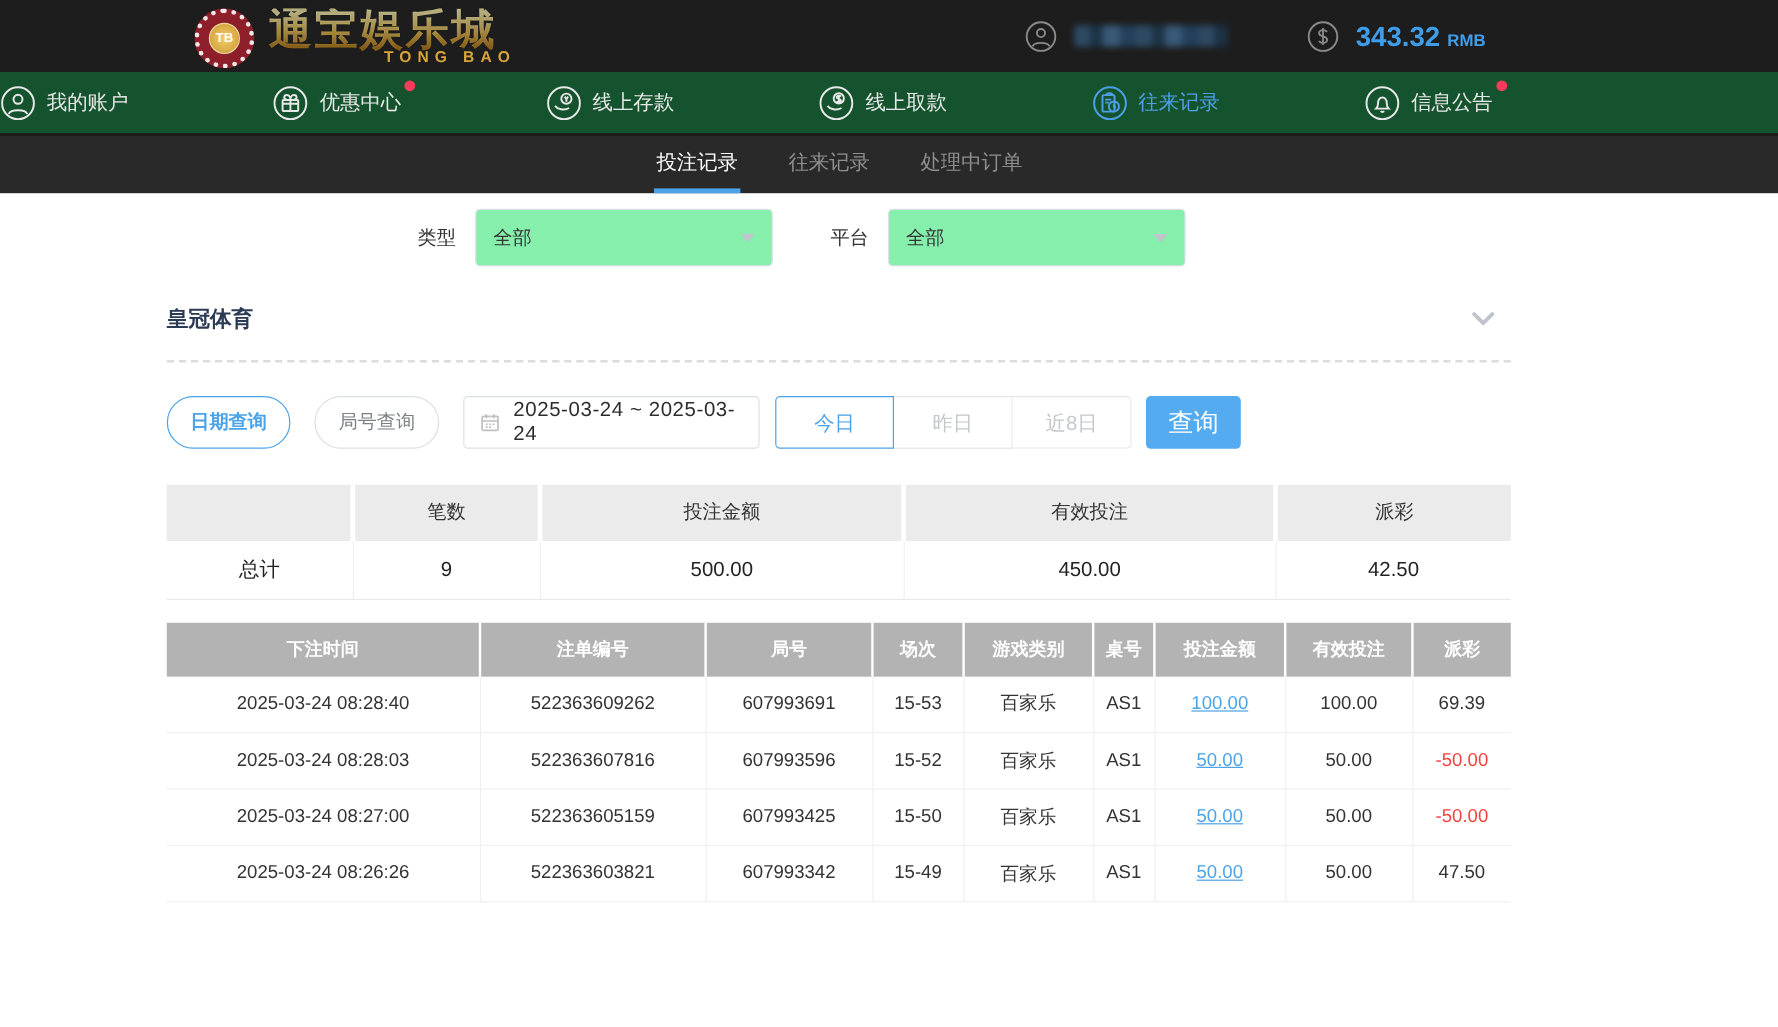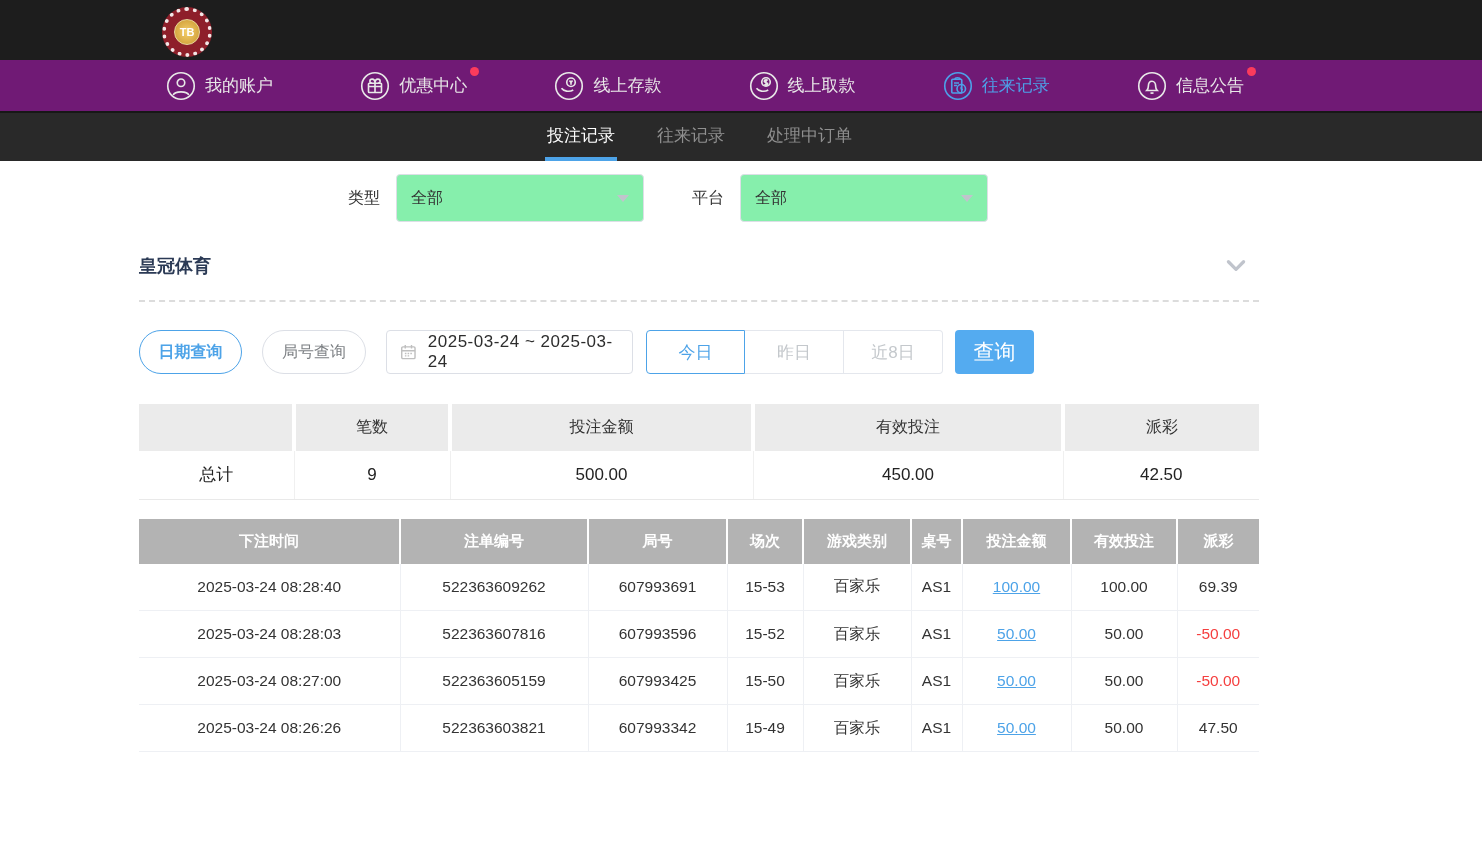--- a/index.html
+++ b/index.html
@@ -25,22 +25,22 @@
   .header-right { display:flex; align-items:center; margin-left:auto; margin-right:244px; }
   .hdr-icon { width:27px; height:27px; color:#8a8a8a; flex:0 0 auto; }
   .blur-name { width:128px; height:18px; margin-left:14px; border-radius:2px;
     background:repeating-linear-gradient(90deg,#2e4a63 0 13px,#1d3347 13px 24px,#3a5a78 24px 38px,#24405c 38px 52px);
     filter:blur(2.5px); }
   .balance-group { display:flex; align-items:center; margin-left:66px; }
   .balance-amt { color:#3f9eea; font-size:23px; font-weight:bold; margin-left:14px; }
   .balance-cur { color:#3f9eea; font-size:14px; font-weight:bold; margin-left:6px; margin-top:5px; }
 
   
-  .main-nav { height:51px; background:#701a75; display:flex; align-items:center;
-    padding-left:166px; padding-right:238px; justify-content:space-between; }
+  .main-nav { height:51px; background:#14532d; display:flex; align-items:center;
+    padding-right:238px; justify-content:space-between; }
   .nav-item { display:flex; align-items:center; position:relative; color:#e8e8e8; cursor:pointer; }
   .nav-item.active { color:#4da0e8; }
   .nav-ico { width:30px; height:30px; }
   .nav-label { font-size:17px; margin-left:9px; }
   .nav-dot { position:absolute; top:-4px; right:-12px; width:9px; height:9px; border-radius:50%;
     background:#fb3b5c; }
 
   
   .sub-nav { height:50px; background:#292929; border-top:2px solid #171717;
     display:flex; align-items:stretch; padding-left:545px; }
@@ -110,20 +110,40 @@
 </style>
 </head>
 <body>
 
 <div class="page">
 
   <div class="top-header">
     <div class="logo-wrap">
       <div class="chip">
         <div class="chip-inner">TB</div>
+      </div>
+      <div class="logo-text">
+        <div class="logo-cn">通宝娱乐城</div>
+        <div class="logo-en">TONG BAO</div>
+      </div>
+    </div>
+    <div class="header-right">
+      <svg class="hdr-icon" viewBox="0 0 24 24" fill="none" stroke="currentColor" stroke-width="1.4">
+        <circle cx="12" cy="12" r="10.6"></circle>
+          <circle cx="12" cy="9.4" r="3"></circle>
+          <path d="M5.8 19.2c1.3-3.4 11.1-3.4 12.4 0"></path>
+      </svg>
+      <div class="blur-name"></div>
+      <div class="balance-group">
+        <svg class="hdr-icon" viewBox="0 0 24 24" fill="none" stroke="currentColor" stroke-width="1.4">
+          <circle cx="12" cy="12" r="10.6"></circle>
+          <path d="M12 5.7v12.6M15 8.6c-.6-.9-1.7-1.4-3-1.4-1.6 0-2.9 1-2.9 2.3 0 3 6 1.7 6 4.8 0 1.4-1.4 2.4-3.1 2.4-1.3 0-2.4-.5-3-1.5"></path>
+        </svg>
+        <span class="balance-amt">343.32</span>
+        <span class="balance-cur">RMB</span>
       </div>
     </div>
   </div>
 
   <div class="main-nav">
     <div class="nav-item">
       <svg class="nav-ico" viewBox="0 0 24 24" fill="none" stroke="currentColor" stroke-width="1.3">
         <circle cx="12" cy="12" r="10.6"></circle>
           <circle cx="12" cy="9.4" r="3"></circle>
           <path d="M5.8 19.2c1.3-3.4 11.1-3.4 12.4 0"></path>

